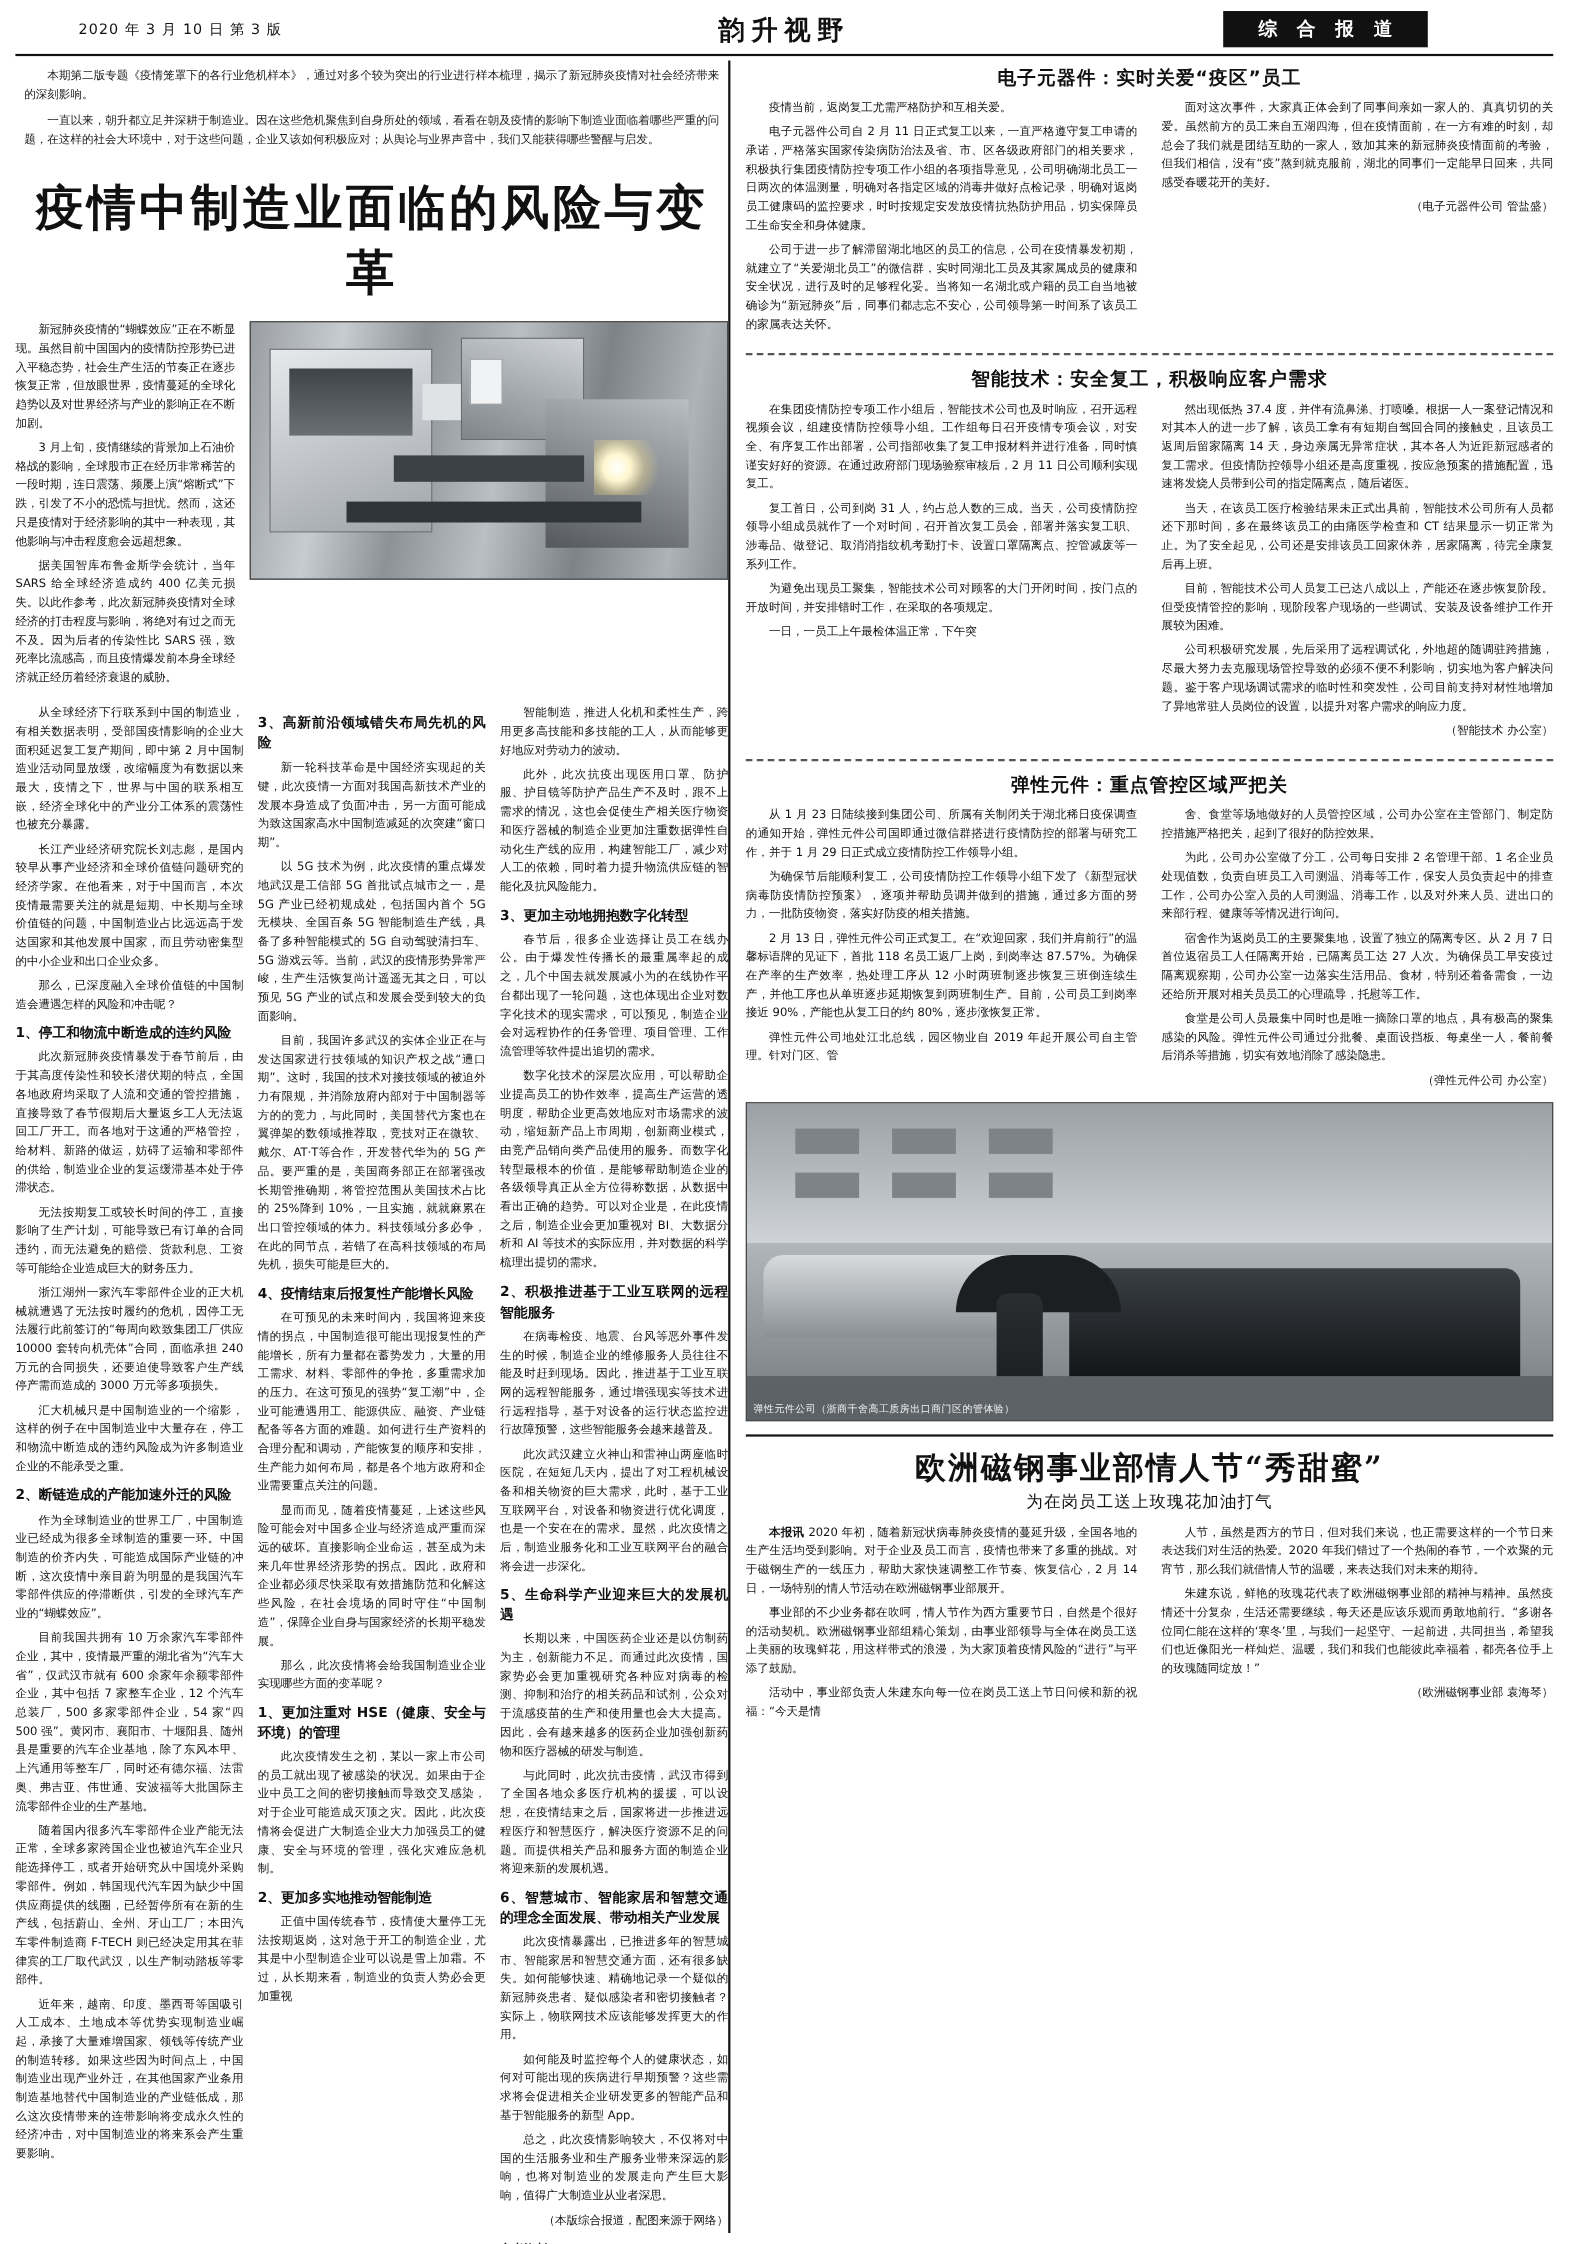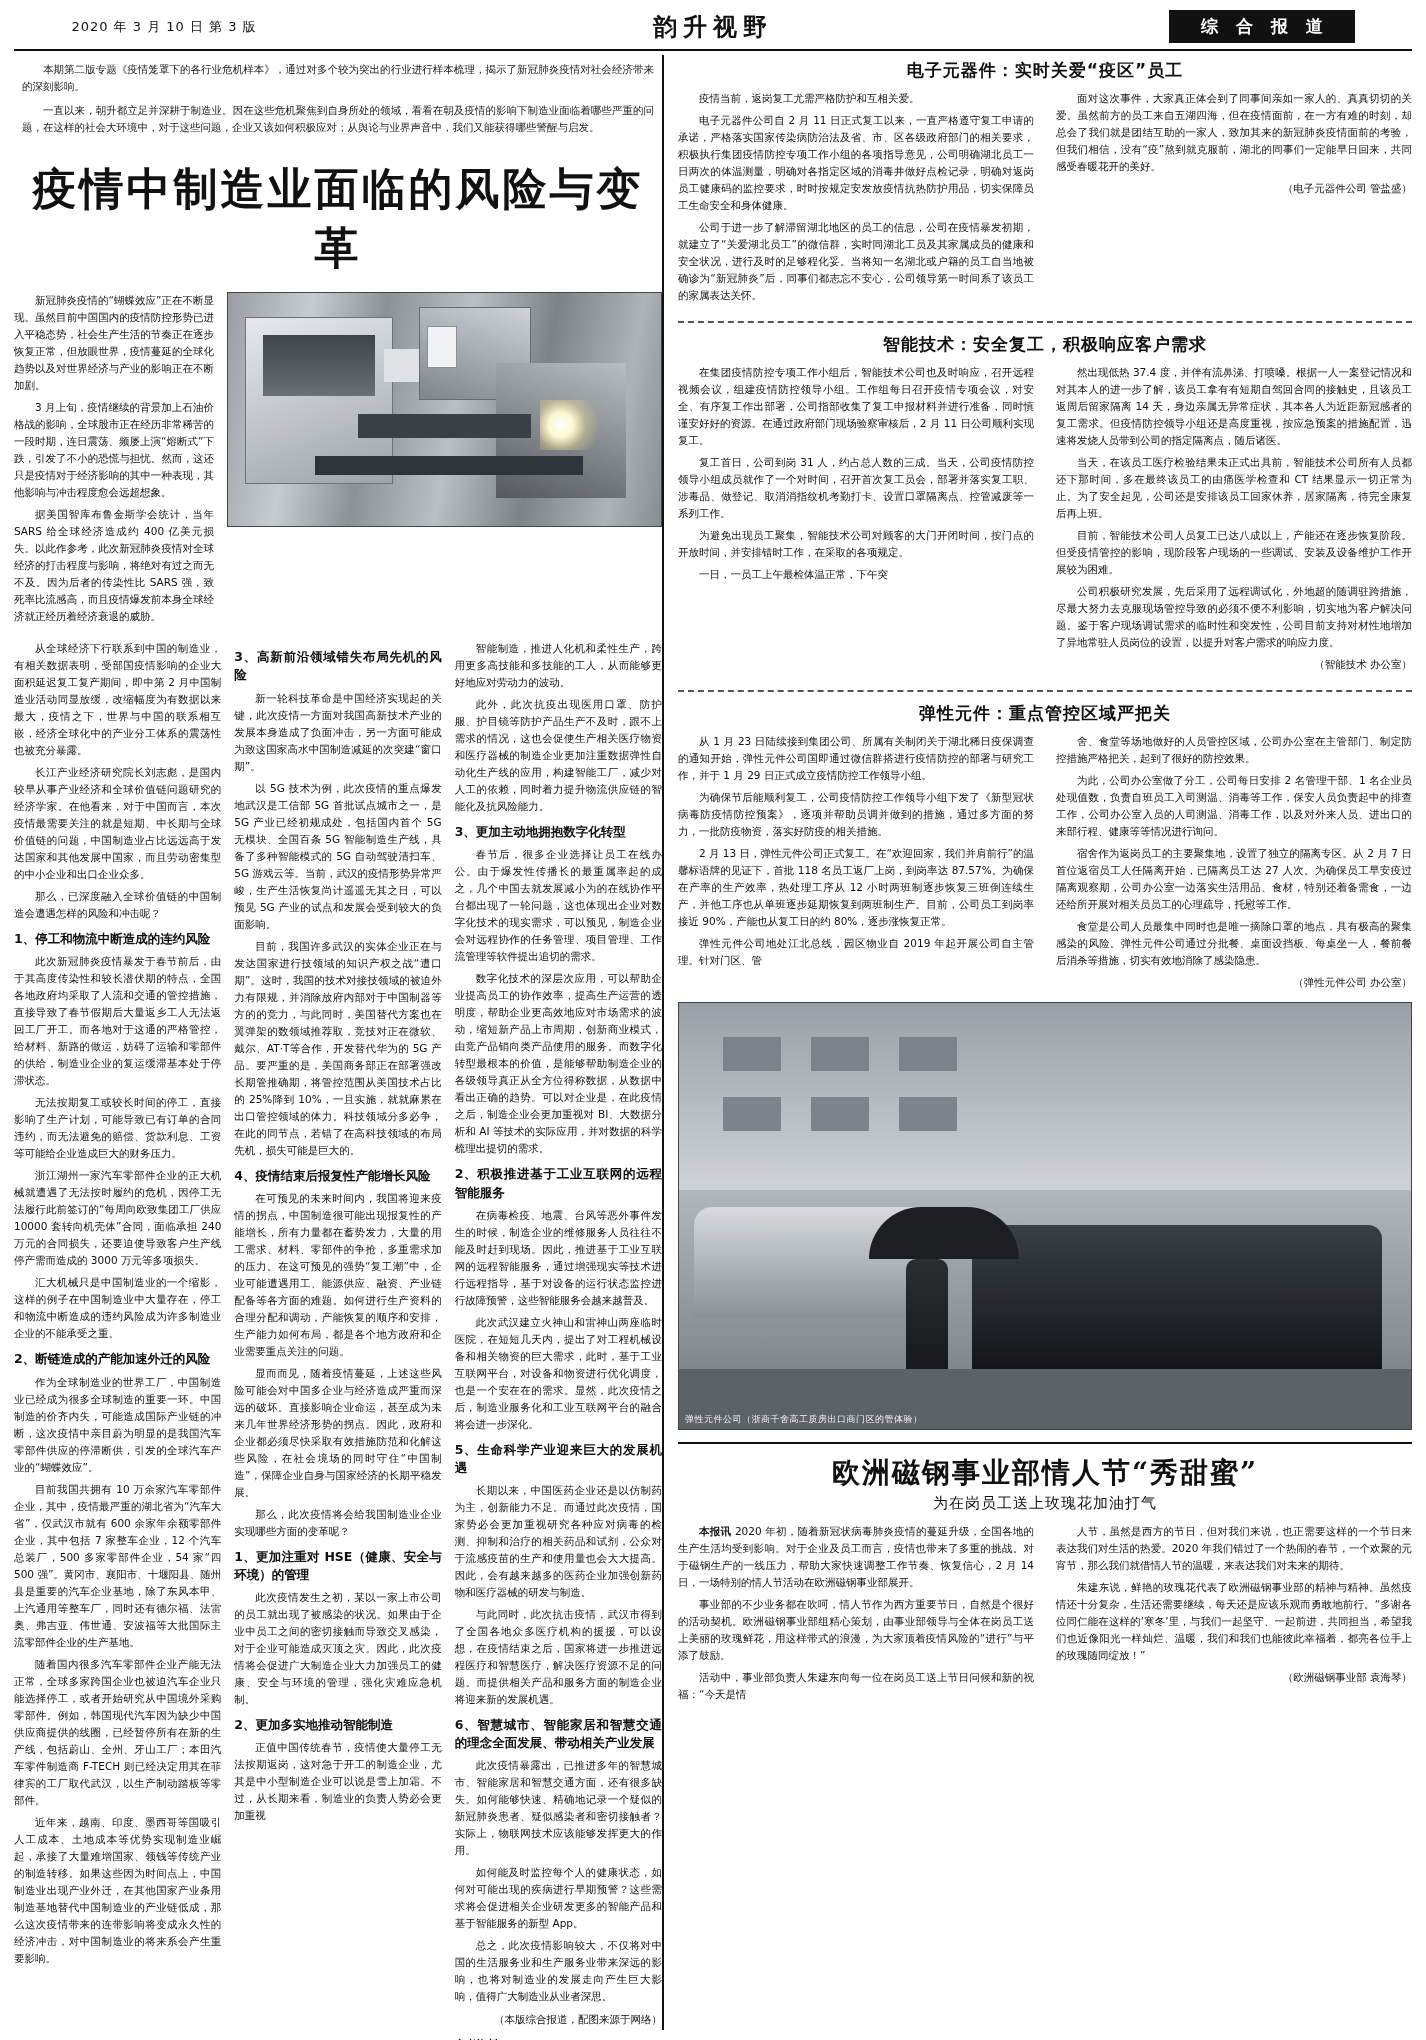--- a/index.html
+++ b/index.html
@@ -15,21 +15,21 @@
   
   .masthead {
     display:flex; align-items:center; justify-content:space-between;
     border-bottom:2px solid #111; padding-bottom:6px; margin-bottom:4px;
   }
   .masthead .date { font-size:13px; letter-spacing:1px; color:#111; width:300px;text-align:center;}
   .masthead .paper-name {
     font-size:24px; font-weight:bold; letter-spacing:6px; text-align:center; flex:1;
   }
   .masthead .section-badge {
-    width:300px; display:flex; justify-content:center;
+    width:300px; display:flex; justify-content:flex-start;
   }
   .masthead .section-badge span{
     background:#111; color:#fff; font-size:17px; letter-spacing:6px;
     padding:5px 26px 5px 32px; font-weight:bold;
   }
 
   
   .body-wrap { display:flex; gap:0; height:1975px; }
   .left-panel { width:650px; border-right:2px solid #111; }
   .right-panel { width:748px; padding-left:14px; }
@@ -75,21 +75,21 @@
     background:#3b4044;}
   .m1g{position:absolute;left:20%;top:70%;width:62%;height:8%;
     background:#2f3438;}
   .m1h{position:absolute;left:46%;top:14%;width:7%;height:18%;
     background:#f1f2f3;border:1px solid #8d9196;}
   .m1i{position:absolute;left:36%;top:24%;width:8%;height:14%;background:#dfe3e6;}
   .spark{position:absolute;left:72%;top:46%;width:70px;height:50px;
     background:radial-gradient(circle at 30% 50%, #ffffff 0%, #fff7d0 22%, rgba(255,230,140,0.35) 45%, rgba(255,255,255,0) 70%);}
 
   
-  .photo.rain { height:428px; margin-top:6px; }
+  .photo.rain { height:290px; margin-top:6px; }
   .r1{position:absolute;inset:0;background:linear-gradient(180deg,#8d9297 0%, #b6bbbf 40%, #72777b 100%);}
   .r-build{position:absolute;left:0;top:0;width:100%;height:44%;
     background:linear-gradient(180deg,#9aa0a5,#cfd3d7);}
   .r-win{position:absolute;background:#7d8388;}
   .r-car{position:absolute;left:40%;top:52%;width:56%;height:36%;
     background:linear-gradient(180deg,#3a3f43,#111417);border-radius:24px 14px 6px 6px;}
   .r-car2{position:absolute;left:2%;top:48%;width:34%;height:26%;
     background:linear-gradient(180deg,#d7dbde,#8b9094);border-radius:18px 10px 4px 4px;}
   .umb{position:absolute;left:26%;top:48%;width:150px;height:52px;
     background:#1c1f22;border-radius:80px 80px 0 0;}

